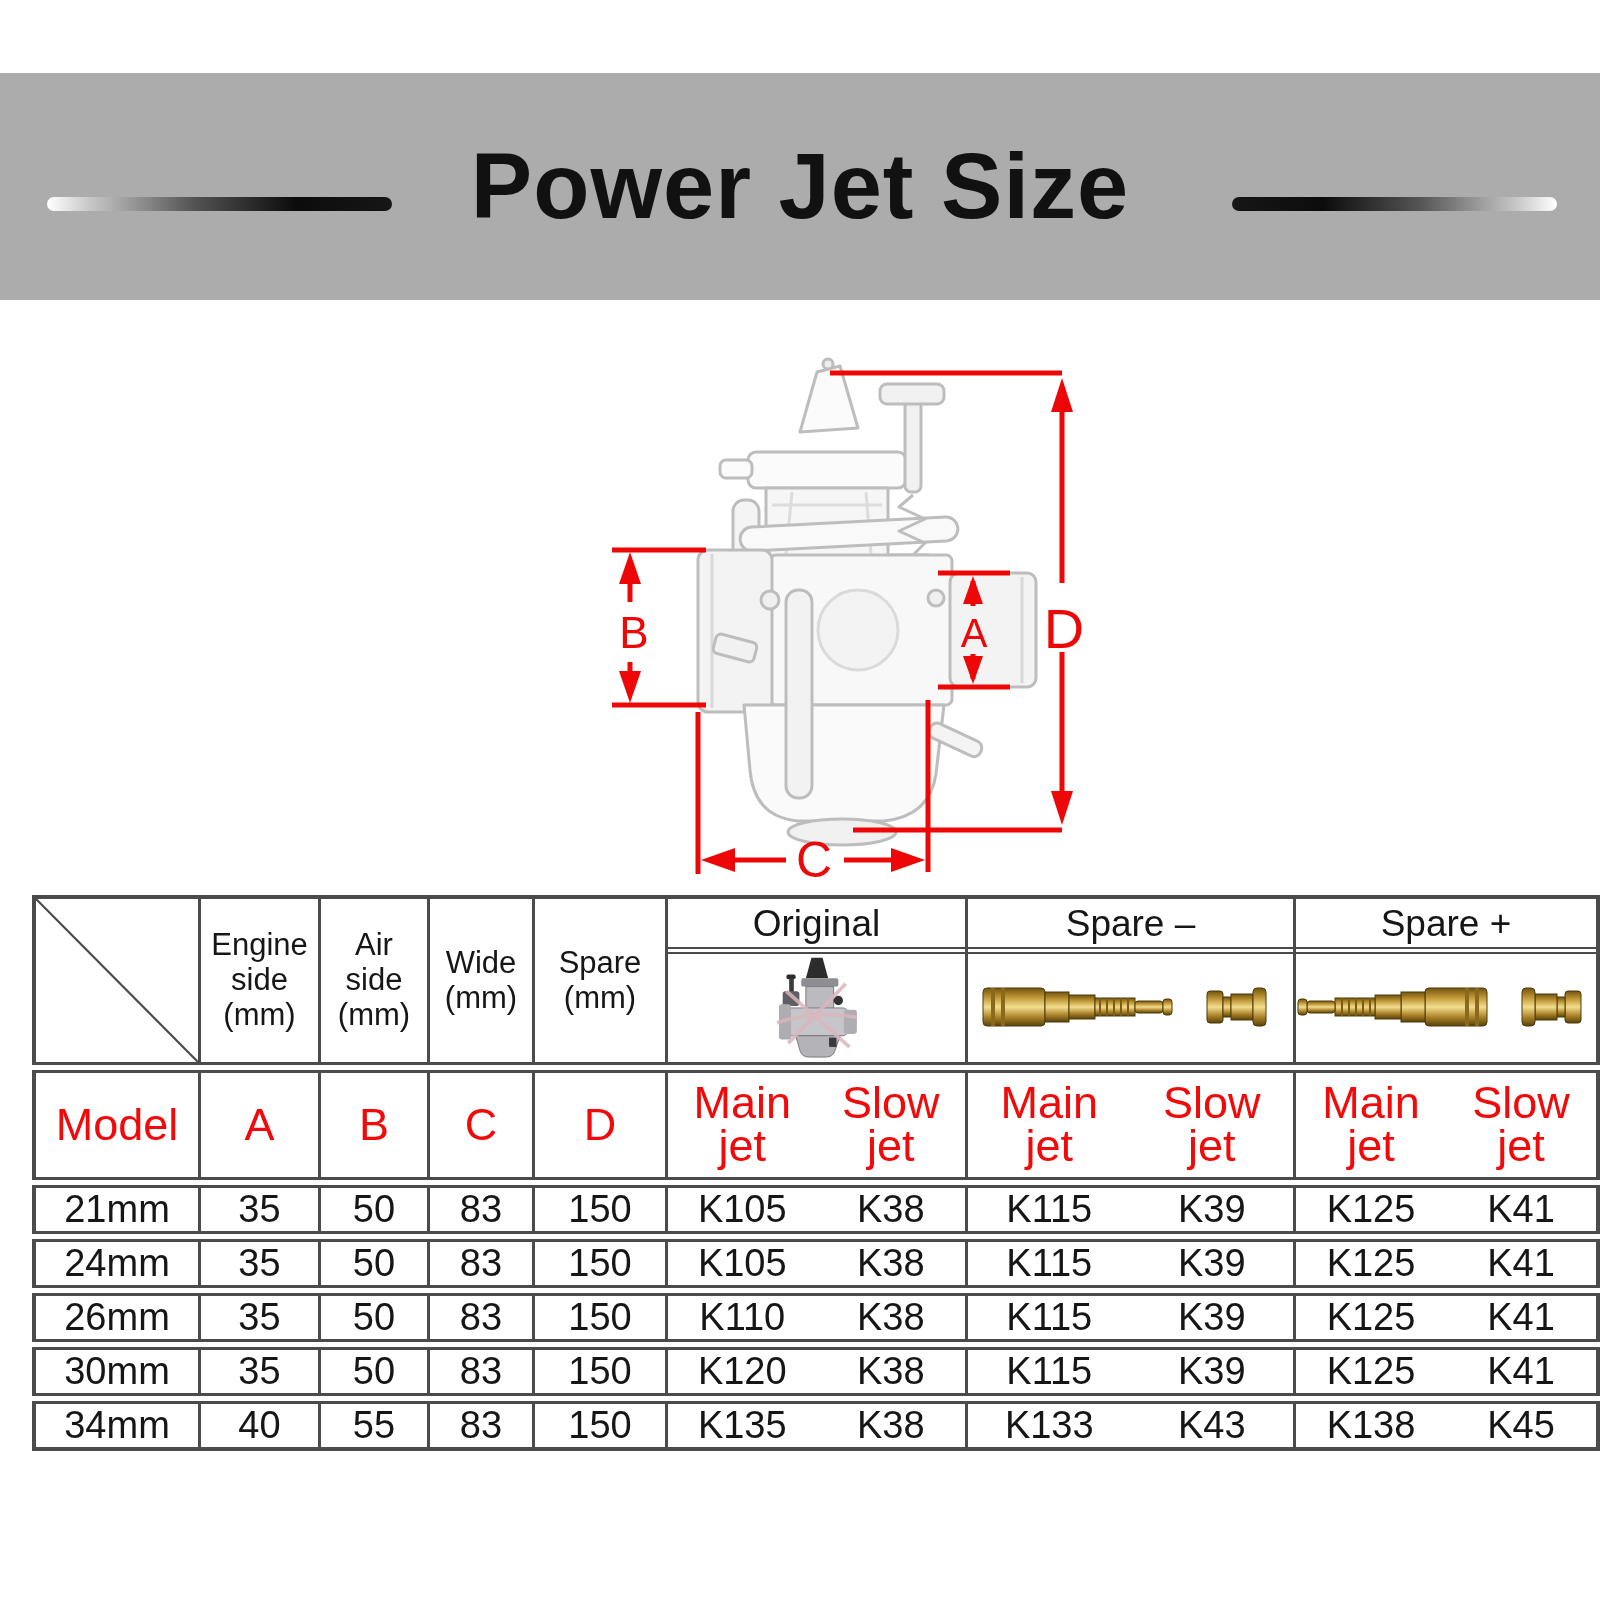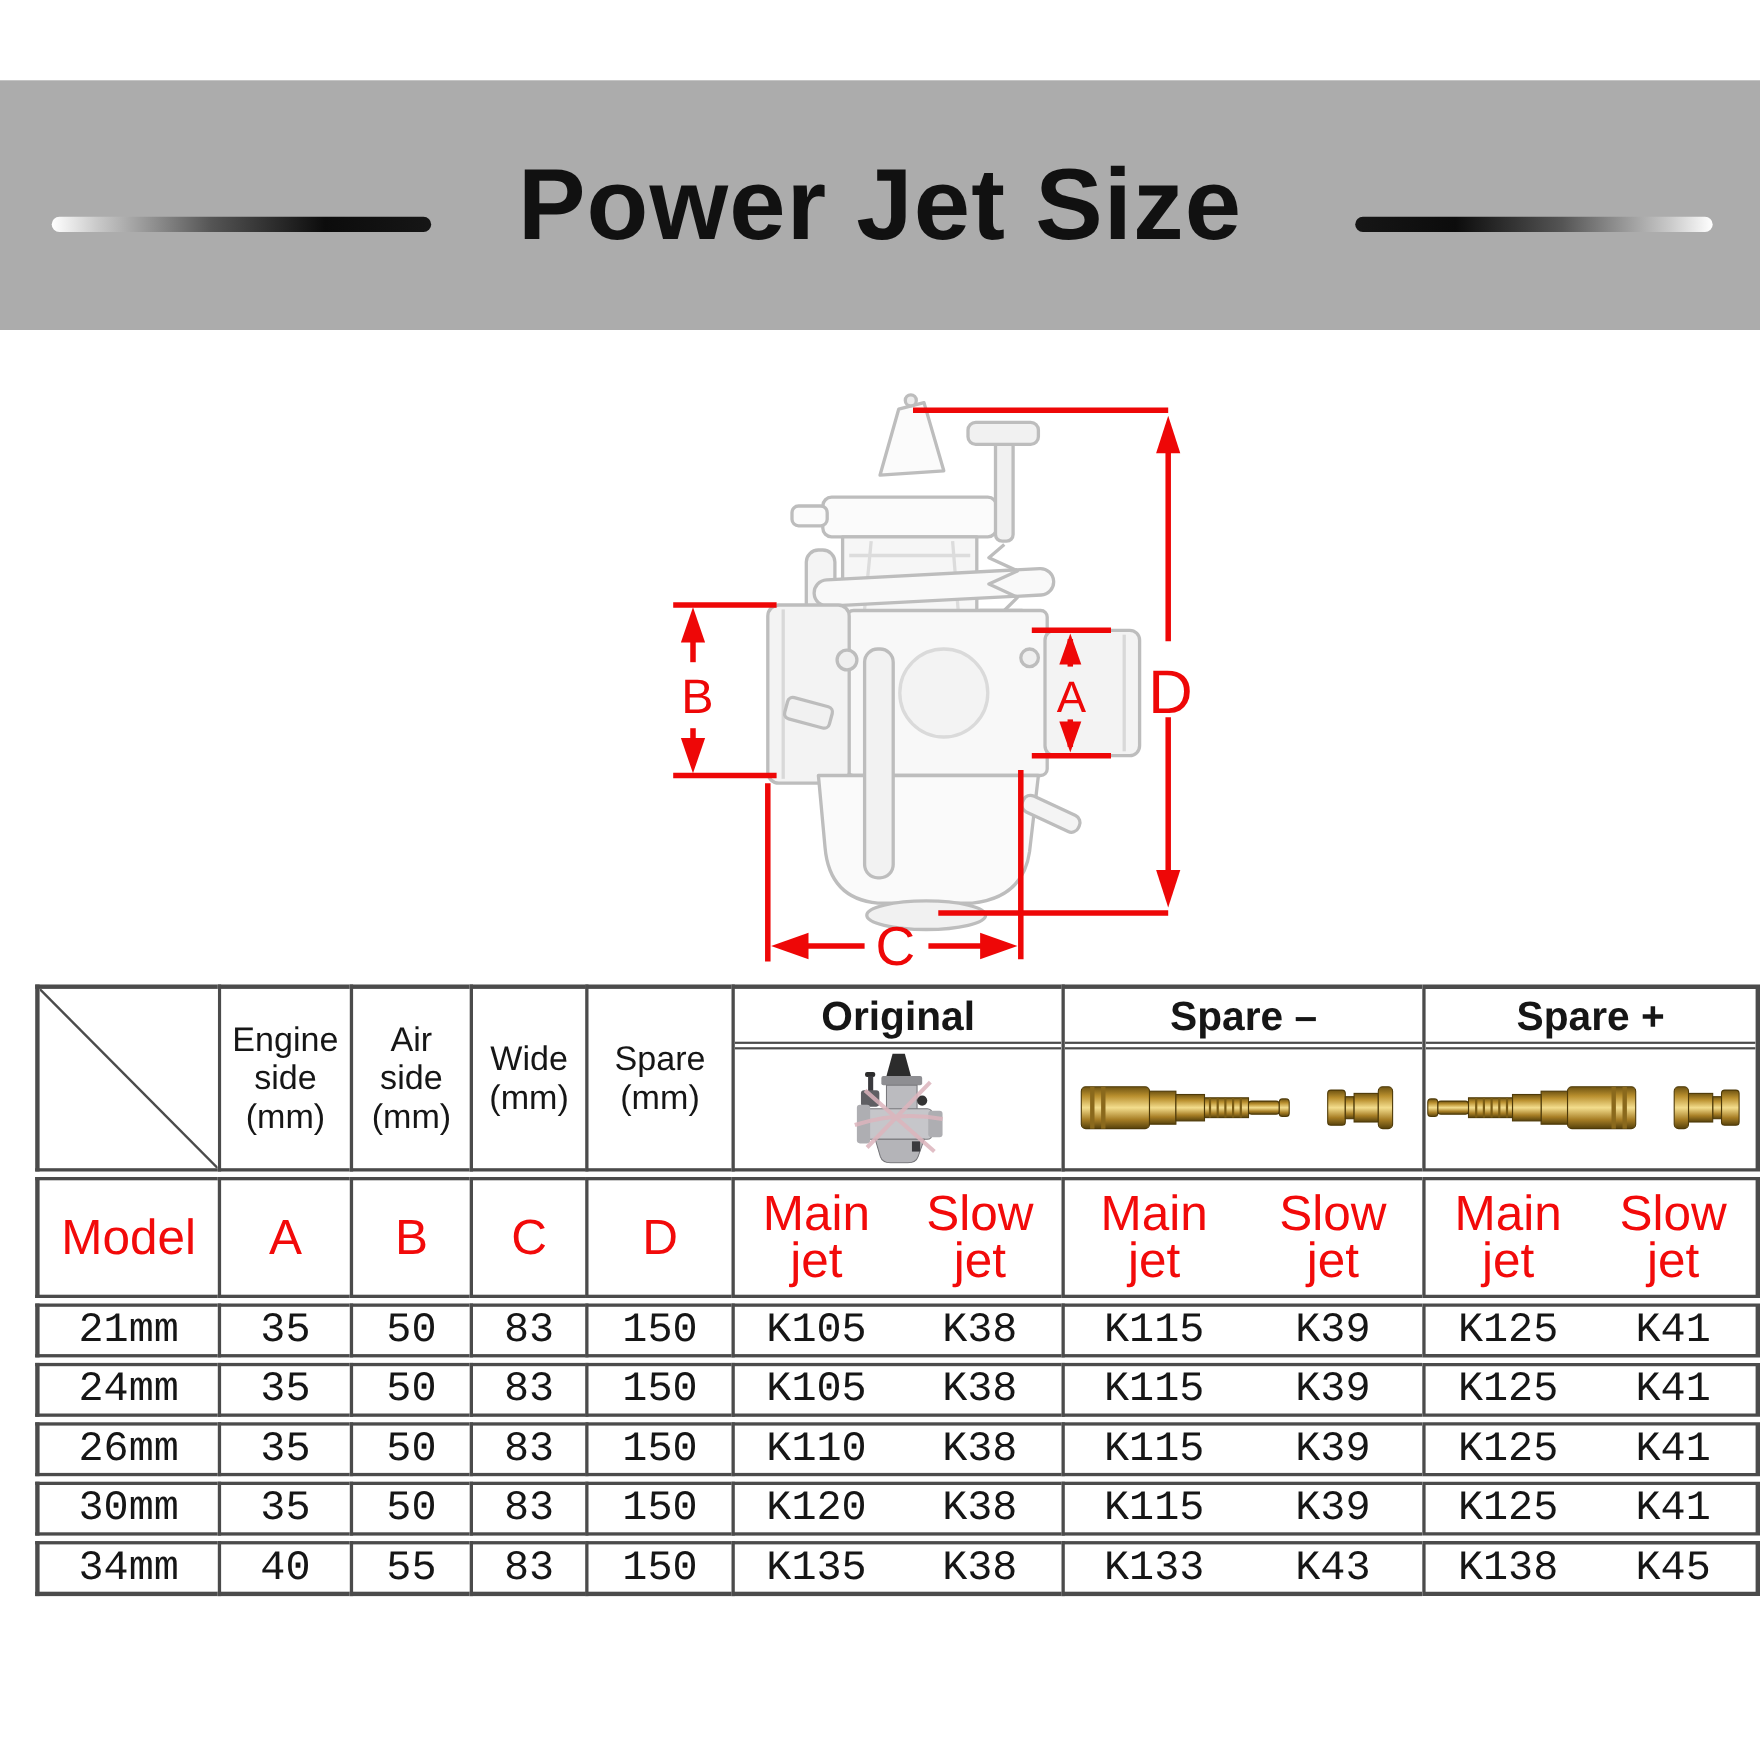--- a/index.html
+++ b/index.html
@@ -29,30 +29,30 @@
     border:3px solid #4b4b4b;border-right:none;
     padding:0;background:#ffffff;text-align:center;vertical-align:middle;
     font-weight:400;overflow:hidden;}
   table.spec tr > *:first-child{border-left-width:4px;}
   table.spec tr > *:last-child{border-right:4px solid #4b4b4b;}
   table.spec tr.row-header > *{border-top-width:4px;}
   table.spec tr:last-child > *{border-bottom-width:4px;}
 
   tr.row-header > th{height:163px;}
   tr.row-red  > td{height:104px;margin-left:21px;}
-  tr.row-data > td{height:34px;font-size:38px;font-family:Liberation Mono, monospace;}
+  tr.row-data > td{height:34px;font-size:38px;}
 
   th.corner{position:relative;}
   th.corner svg{position:absolute;left:0;top:0;width:100%;height:100%;}
   th.dim-head{font-size:31px;line-height:1.12;white-space:pre-line;
     vertical-align:middle;padding-top:14px;font-weight:400;}
 
   th.group-cell{vertical-align:top;}
   .group-label{height:46px;display:flex;align-items:center;justify-content:center;
-    font-size:37px;font-weight:700;}
+    font-size:37px;font-weight:400;}
   .group-divider{height:3px;border-top:2px solid #4b4b4b;border-bottom:2px solid #4b4b4b;}
   .group-img{height:106px;display:flex;align-items:center;justify-content:center;}
 
   tr.row-red td{color:#f20a0a;font-size:45px;}
   td.red-model{font-size:50px;}
   .pair{display:flex;width:100%;height:100%;align-items:center;border-radius:30px;}
   .pair > span{flex:1;text-align:center;}
   tr.row-red .pair > span{white-space:pre-line;line-height:.95;}
 </style>
 </head>

